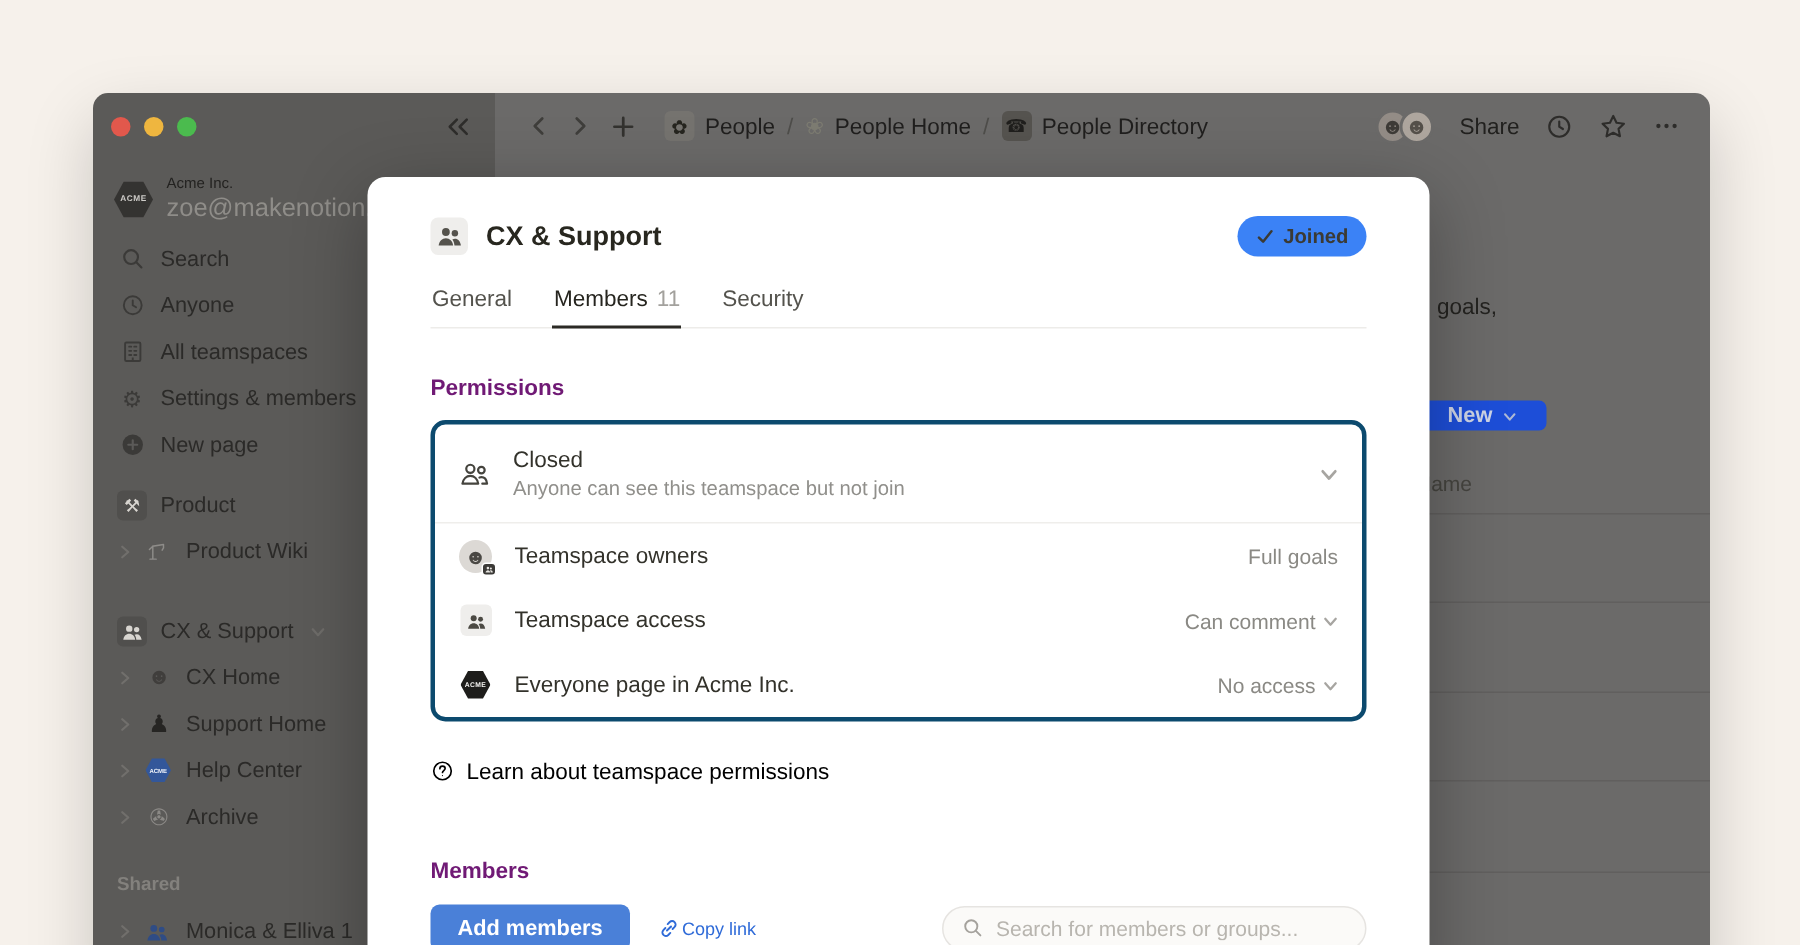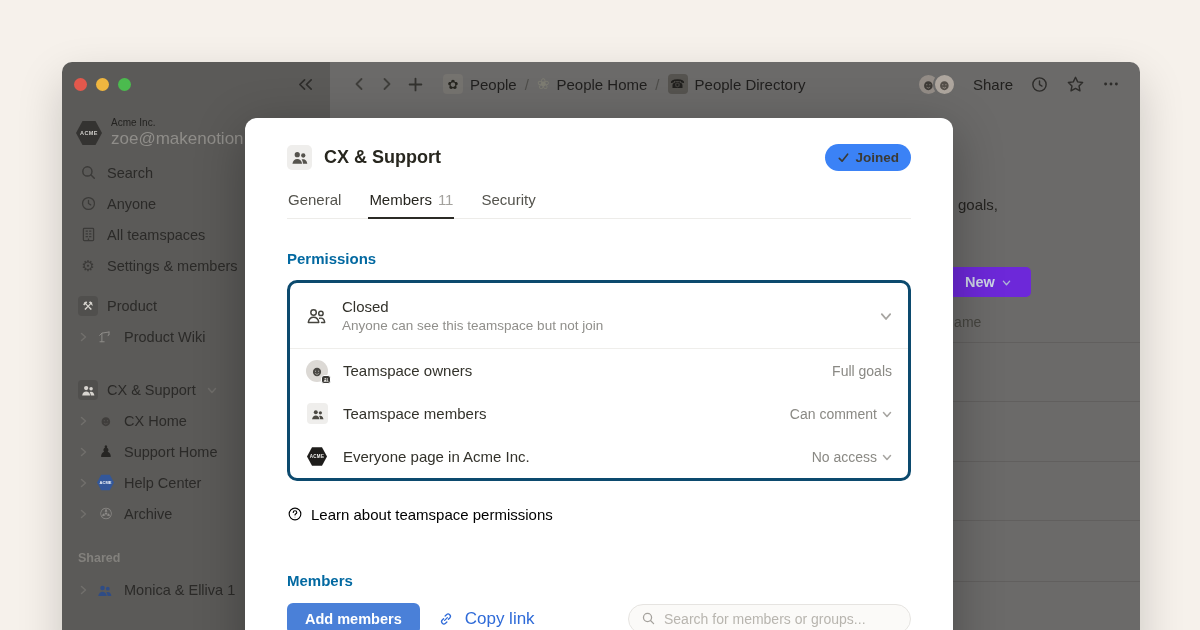--- a/index.html
+++ b/index.html
@@ -54,59 +54,59 @@
   .ic-box { width:20px; height:20px; border-radius:4px; display:flex; align-items:center; justify-content:center; }
   .flower-box { background:#75736F; color:#26251F; font-size:13px; }
   .phone-box { background:#55534F; color:#201F1D; font-size:12px; }
   .plant-glyph { font-size:15px; color:#7D7C72; }
   .tb-right { margin-left:auto; display:flex; align-items:center; gap:17px; }
   .avatars { display:flex; }
   .avatar { width:23px; height:23px; border-radius:50%; display:flex; align-items:center; justify-content:center; font-size:15px; border:2px solid #6B6A69; }
   .av1 { background:#938C86; color:#3E3B37; } .av2 { background:#AEA69E; color:#55504A; margin-left:-7px; }
   .share-label { font-size:15px; color:#21201E; }
   .bg-text { position:absolute; font-size:15px; color:#242320; }
-  .bg-new-btn { position:absolute; left:615px; top:205px; width:86px; height:30px; background:#6d28d9; border-radius:5px;
+  .bg-new-btn { position:absolute; left:615px; top:205px; width:86px; height:20px; background:#1d4ed8; border-radius:5px;
     display:flex; align-items:center; justify-content:center; gap:7px; color:#CDD4E5; font-size:14.5px; font-weight:600; }
   .bg-col-header { position:absolute; left:614px; top:252px; font-size:14px; color:#45443F; }
   .bg-line { position:absolute; left:0; width:100%; height:1px; background:#615F5E; }
 
   
   .modal {
     position:absolute; left:245px; top:118px; width:708px; height:552px;
     background:#FFFFFF; border-radius:12px; box-shadow:0 12px 50px rgba(0,0,0,.30);
     padding:25px 42px 0; z-index:10; color:#37352F;
   }
   .m-head { display:flex; align-items:center; height:28px; }
   .m-title-ic { width:25px; height:25px; border-radius:5px; background:#EFEEEC; display:flex; align-items:center; justify-content:center; color:#55534D; }
   .m-title { margin-left:12px; font-size:18px; font-weight:bold; color:#28271F; }
   .joined-pill { margin-left:auto; height:27px; padding:0 12px; border-radius:999px; background:#3b82f6;
     display:flex; align-items:center; gap:6px; font-size:13.5px; font-weight:600; color:#3B3A34; }
   .m-tabs { margin-top:14px; display:flex; gap:26px; border-bottom:1px solid #EDECE9; font-size:15px; }
   .tab { padding:6px 1px 9px; color:#54534D; cursor:default; }
   .tab.active { color:#26251F; font-weight:500; border-bottom:2px solid #2B2A25; margin-bottom:-1px; }
   .tab-count { color:#A3A19D; margin-left:6px; }
-  .sec-head { margin-top:31px; font-size:15px; font-weight:bold; color:#0369a1; height:18px; }
+  .sec-head { margin-top:31px; font-size:15px; font-weight:bold; color:#701a75; height:18px; }
   .perm-box { margin-top:12px; border:3px solid #0c4a6e; border-radius:10px; overflow:hidden; }
   .perm-top { height:66px; display:flex; align-items:center; padding:0 16px; gap:15px; border-bottom:1px solid #EFEEEB; }
   .perm-top-ic { color:#45443E; }
   .perm-title { font-size:15px; color:#33322B; }
   .perm-desc { font-size:13.5px; color:#908F8B; margin-top:3px; }
   .perm-chev { margin-left:auto; color:#A7A5A1; }
   .perm-row { height:43px; display:flex; align-items:center; padding:0 16px; gap:15px; }
   .perm-row-ic { width:22px; display:flex; justify-content:center; flex-shrink:0; }
   .ppl-box { width:21px; height:21px; border-radius:4px; background:#EFEEEC; display:flex; align-items:center; justify-content:center; color:#4C4A44; }
   .owner-av { width:22px; height:22px; border-radius:50%; background:#DCD9D5; display:flex; align-items:center; justify-content:center; font-size:14px; color:#4A4844; position:relative; }
   .owner-badge { position:absolute; right:-3px; bottom:-2px; width:10px; height:9px; border-radius:3px; background:#3B3A37; border:1.5px solid #fff; display:flex; align-items:center; justify-content:center; color:#E8E6E2; }
   .perm-label { font-size:15px; color:#33322B; }
   .perm-value { margin-left:auto; display:flex; align-items:center; gap:5px; font-size:14px; color:#8A8984; }
   .help-row { margin-top:23px; height:20px; display:flex; align-items:center; gap:8px; font-size:15px; color:#000000; }
   .m-actions { margin-top:13px; display:flex; align-items:center; height:31px; }
   .add-btn { height:31px; padding:0 18px; border:none; border-radius:6px; background:#4A80D8; color:#FFFFFF;
     font-size:14.5px; font-weight:600; font-family:inherit; display:flex; align-items:center; }
-  .copy-link { margin-left:18px; display:flex; align-items:center; gap:11px; color:#2F6BD8; font-size:17px; font-weight:500; }
+  .copy-link { margin-left:18px; display:flex; align-items:center; gap:1px; color:#2F6BD8; font-size:12px; font-weight:500; }
   .m-search { margin-left:auto; width:283px; height:30px; border:1px solid #E6E4E1; background:#FBFAF8; border-radius:15px;
     display:flex; align-items:center; padding:0 12px; gap:8px; color:#A5A29D; }
   .m-search input { border:none; outline:none; background:transparent; font-family:inherit; font-size:14px; color:#a21caf; width:100%; }
   .m-search input::placeholder { color:#B8B5AF; }
   .members-head { margin-top:48px; }
 </style>
 </head>
 <body>
 
 <svg class="hidden-defs" aria-hidden="true">
@@ -190,20 +190,29 @@
             <path d="M7.2 6h1.6M11.2 6h1.6M7.2 9.3h1.6M11.2 9.3h1.6M7.2 12.6h1.6M11.2 12.6h1.6" stroke-linecap="round"></path>
             <path d="M10 17.2v-2.6"></path>
           </svg>
         </span>
         <span>All teamspaces</span>
       </div>
       <div class="s-item">
         <span class="s-ic" style="font-size:15px">⚙</span>
         <span>Settings &amp; members</span>
       </div>
+      <div class="s-item">
+        <span class="s-ic">
+          <svg width="17" height="17" viewBox="0 0 20 20">
+              <circle cx="10" cy="10" r="8" fill="currentColor"></circle>
+              <path d="M10 6.5v7M6.5 10h7" stroke="#5B5A58" stroke-width="1.7" stroke-linecap="round"></path>
+            </svg>
+        </span>
+        <span>New page</span>
+      </div>
     </div>
 
     <div class="rows rows2">
       <div class="s-item">
         <span class="emo-box">⚒</span>
         <span>Product</span>
       </div>
       <div class="s-item">
         <span class="caret">
             <svg width="10" height="10" viewBox="0 0 10 10">
@@ -424,21 +433,21 @@
     </div>
 
     <div class="perm-row">
       <span class="perm-row-ic">
           <span class="ppl-box">
             <svg width="13" height="12" viewBox="0 0 19 17">
               <use href="#i-people"></use>
             </svg>
           </span>
         </span>
-      <span class="perm-label">Teamspace members</span>
+      <span class="perm-label">Teamspace access</span>
       <span class="perm-value">
         <span>Can comment</span>
         <svg width="10" height="10" viewBox="0 0 10 10" style="color:#A7A5A1">
             <use href="#i-chev-down"></use>
           </svg>
       </span>
     </div>
 
     <div class="perm-row">
       <span class="perm-row-ic">

